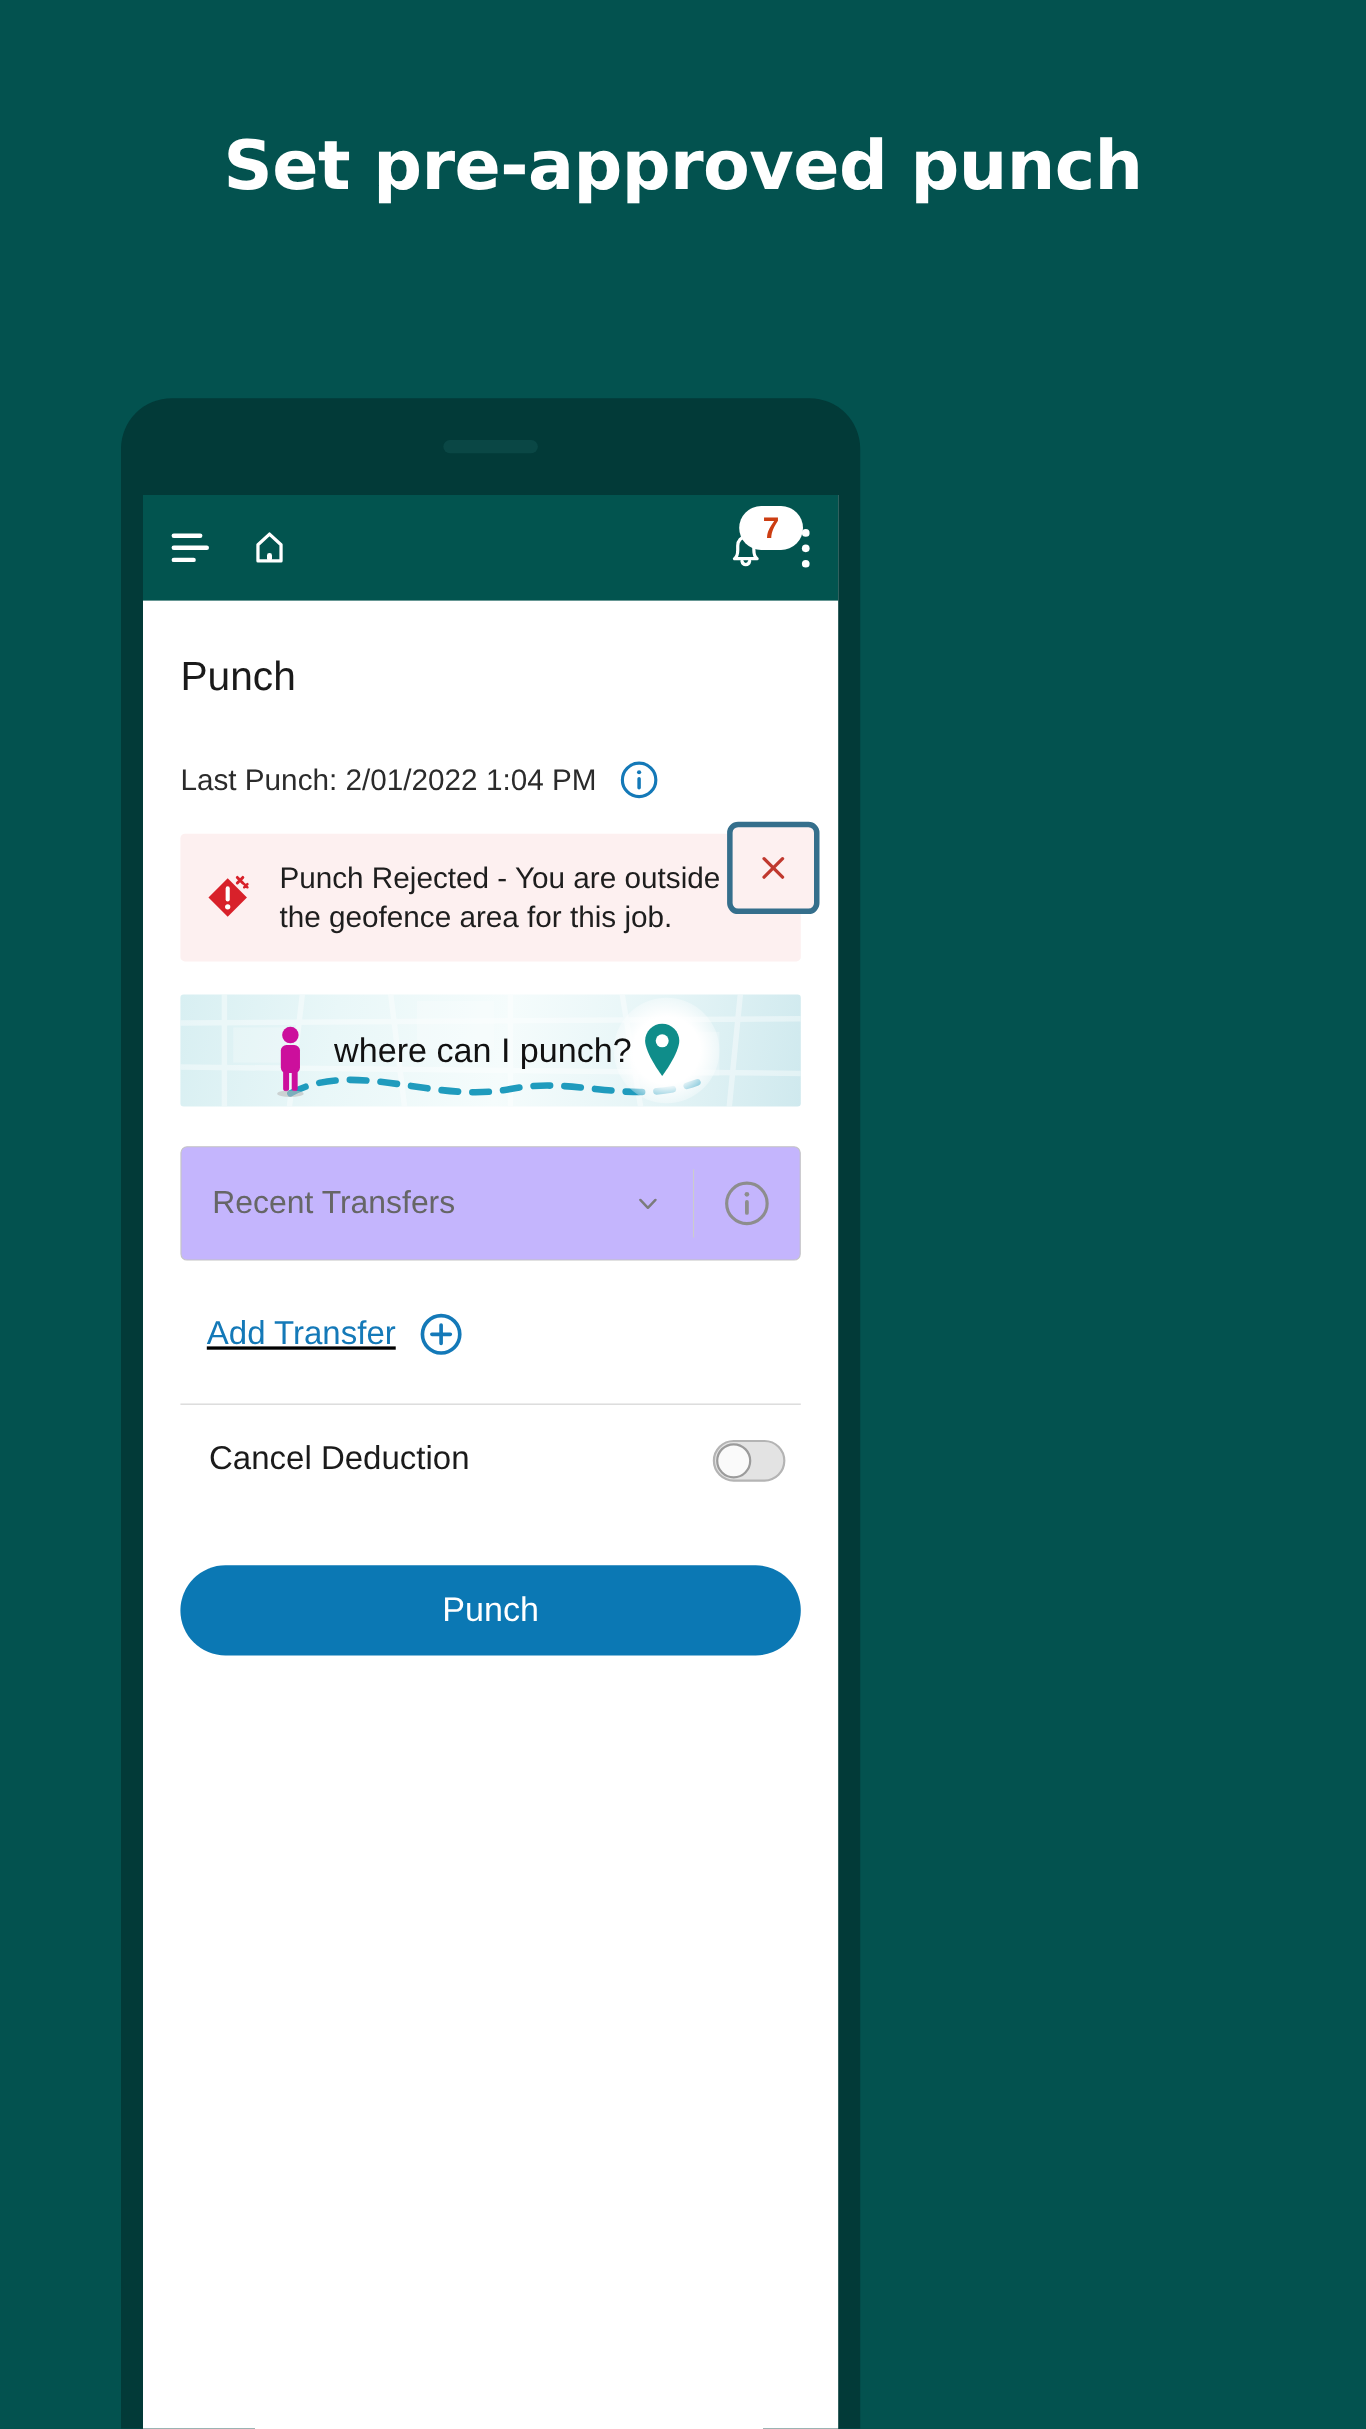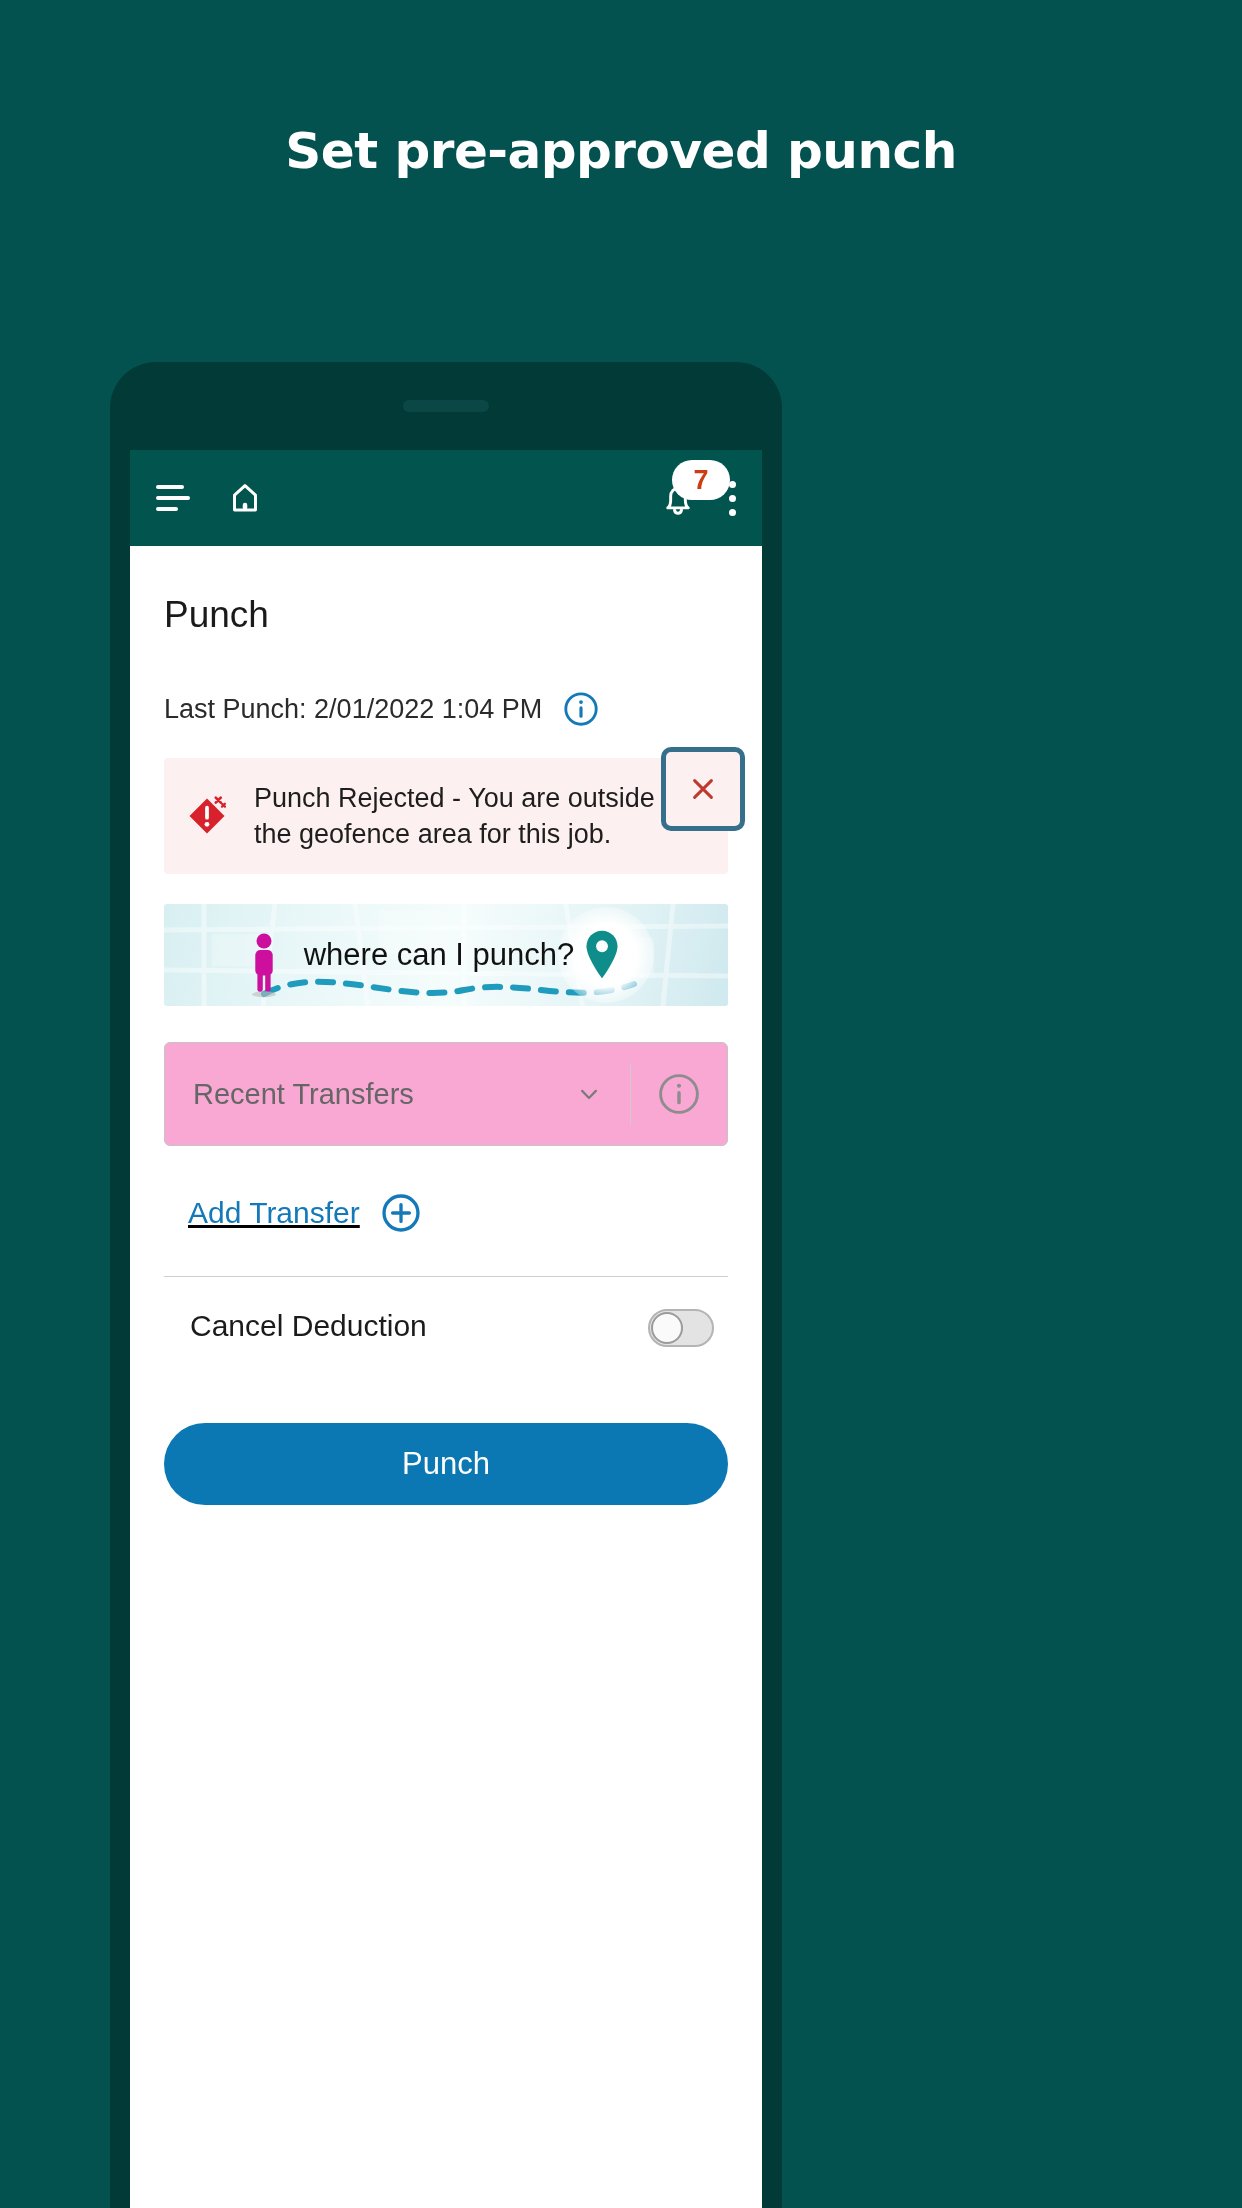--- a/index.html
+++ b/index.html
@@ -11,21 +11,21 @@
     position:relative;
   }
 
   
   .headline {
     position:absolute;
     top:112px; left:0; width:1242px;
     text-align:center;
     color:#ffffff;
     font-family:"DejaVu Sans", sans-serif;
-    font-size:50px;
+    font-size:62px;
     font-weight:bold;
     line-height:78px;
     letter-spacing:-0.5px;
   }
   .headline .l2 { display:block; }
 
   
   .phone {
     position:absolute;
     left:110px; top:362px;
@@ -153,21 +153,21 @@
   }
   .map-pin { position:absolute; right:105px; top:24px; z-index:5; }
   .map-person { position:absolute; left:86px; bottom:8px; z-index:5; }
   .map-grid { position:absolute; inset:0; z-index:1; opacity:.55; }
   .map-path { position:absolute; left:0; bottom:0; width:100%; height:46px; z-index:2; }
 
   
   .select {
     margin-top:36px;
     height:104px;
-    background:#f9a8d4;
+    background:#c4b5fd;
     border:1px solid #c4c4c4;
     border-radius:6px;
     display:flex; align-items:center;
     padding:0 0 0 28px;
     cursor:pointer;
   }
   .select-label { flex:1; font-size:29px; color:#666; }
   .chev { margin-right:26px; }
   .sep { width:1px; height:62px; background:#cccccc; }
   .select-info { width:96px; display:flex; align-items:center; justify-content:center; }

